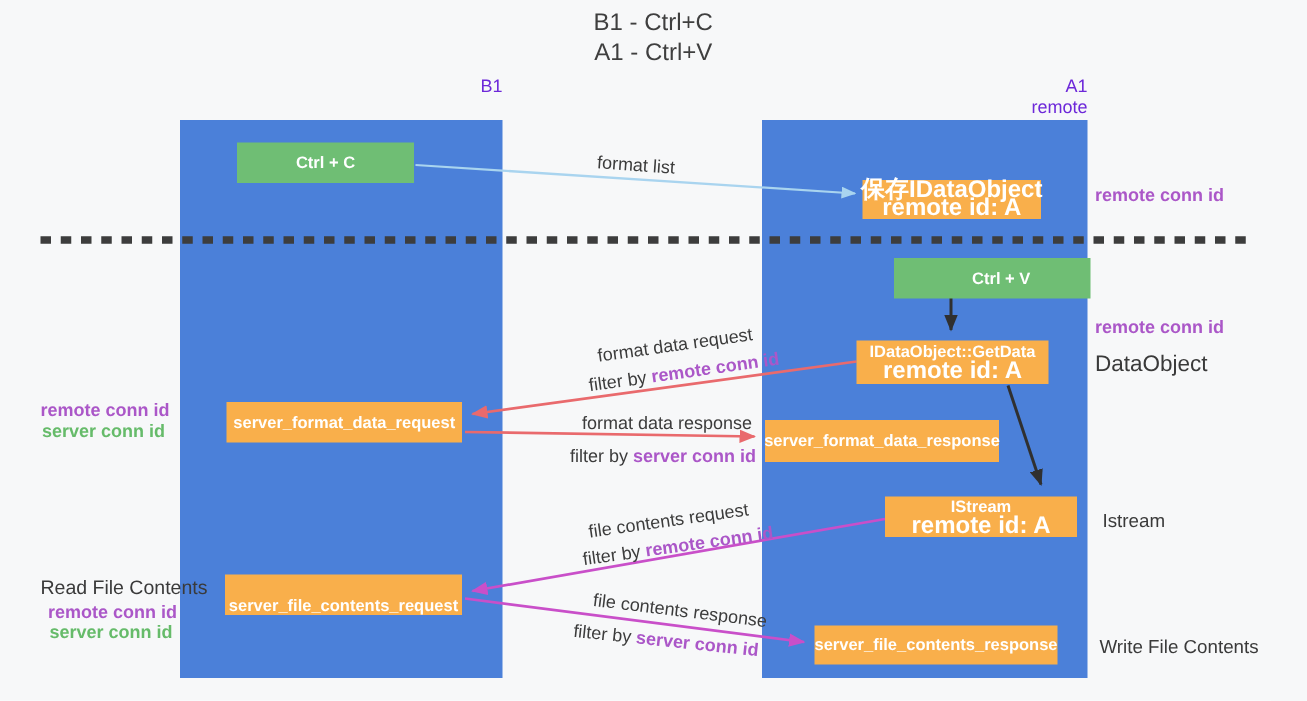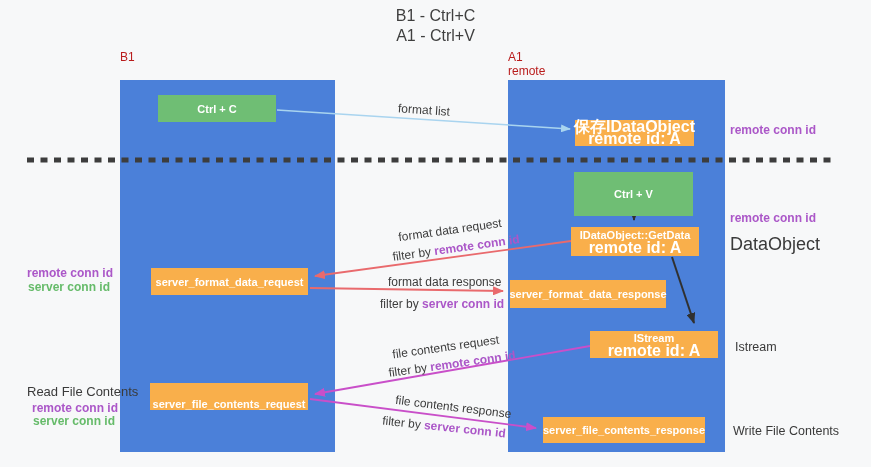--- a/index.html
+++ b/index.html
@@ -2,22 +2,22 @@
 <html><head>
 <meta charset="utf-8">
 <style>
   html,body{margin:0;padding:0;}
   .canvas{
     position:relative;width:871px;height:467px;background:#f7f8f9;
     font-family:"Liberation Sans",sans-serif;overflow:hidden;
   }
   .title{position:absolute;top:6px;left:0;width:871px;text-align:center;
          font-size:16px;line-height:20px;color:#3f3f3f;z-index:2;}
-  .hdr{position:absolute;top:50px;text-align:left;font-size:12px;
-       line-height:14px;color:#b91c1c;z-index:2;}
+  .hdr{position:absolute;top:50px;text-align:right;font-size:12px;
+       line-height:14px;color:#6d28d9;z-index:2;}
   .lane{position:absolute;top:80px;height:372px;background:#4b80d9;z-index:0;}
   .lane-left{left:120px;width:215px;}
   .lane-right{left:508px;width:217px;}
   svg.overlay{position:absolute;left:0;top:0;z-index:1;}
   .node{position:absolute;z-index:2;display:flex;flex-direction:column;
         align-items:center;justify-content:center;color:#fff;text-align:center;
         white-space:nowrap;font-weight:bold;}
   .green{background:#6fbe74;}
   .orange{background:#f9af4b;}
   .node .l1{font-size:11px;line-height:13px;}
@@ -77,21 +77,21 @@
 
   <div class="node green node-single" style="left:158px;top:95px;width:118px;height:27px;">
     <span>Ctrl + C</span>
   </div>
 
   <div class="node orange" style="left:575px;top:120px;width:119px;height:26px;">
     <span class="l2">保存IDataObject</span>
     <span class="l2">remote id: A</span>
   </div>
 
-  <div class="node green node-single" style="left:574px;top:172px;width:119px;height:44px;">
+  <div class="node green node-single" style="left:596px;top:172px;width:119px;height:27px;padding-left:12px;">
     <span>Ctrl + V</span>
   </div>
 
   <div class="node orange" style="left:571px;top:227px;width:128px;height:29px;">
     <span class="l1">IDataObject::GetData</span>
     <span class="l2">remote id: A</span>
   </div>
 
   <div class="node orange" style="left:590px;top:331px;width:128px;height:27px;">
     <span class="l1">IStream</span>
@@ -135,21 +135,21 @@
   </div>
 
   <div class="edge-label" style="left:395px;top:400px;transform:rotate(7deg);">file contents response</div>
   <div class="edge-label" style="left:382px;top:420px;transform:rotate(6deg);">
     <span>filter by</span>
     <span class="purple">server conn id</span>
   </div>
 
   <div class="note purple" style="left:730px;top:123px;">remote conn id</div>
   <div class="note purple" style="left:730px;top:211px;">remote conn id</div>
-  <div class="note" style="left:730px;top:234px;font-size:18px;">DataObject</div>
+  <div class="note" style="left:730px;top:234px;font-size:15px;">DataObject</div>
   <div class="note" style="left:735px;top:340px;font-size:12.5px;">Istream</div>
   <div class="note" style="left:733px;top:424px;font-size:12.5px;">Write File Contents</div>
 
   <div class="note purple" style="left:27px;top:266px;">remote conn id</div>
   <div class="note greent" style="left:28px;top:280px;">server conn id</div>
   <div class="note" style="left:27px;top:384px;font-size:13px;">Read File Contents</div>
   <div class="note purple" style="left:32px;top:401px;">remote conn id</div>
   <div class="note greent" style="left:33px;top:414px;">server conn id</div>
 
 </div>

